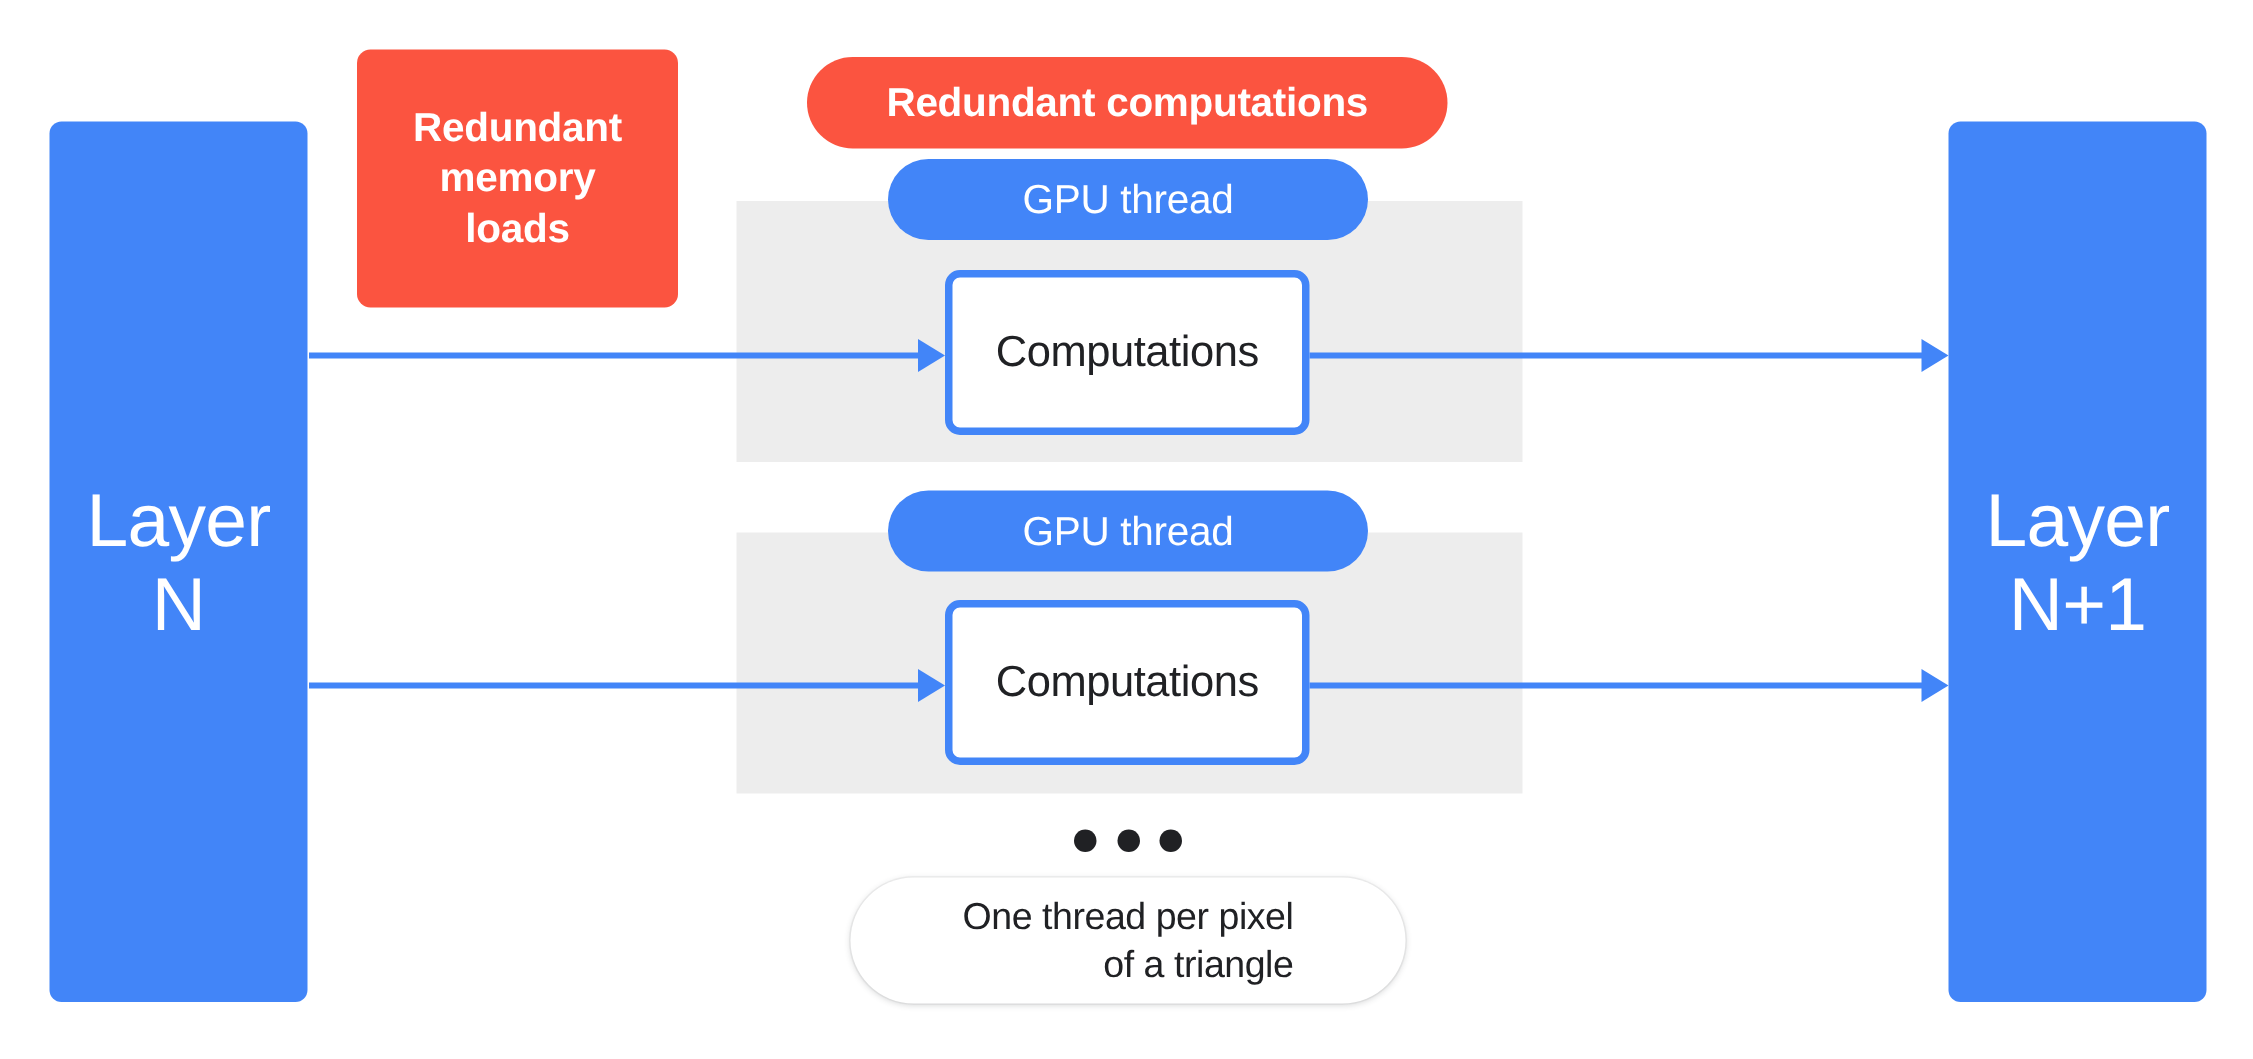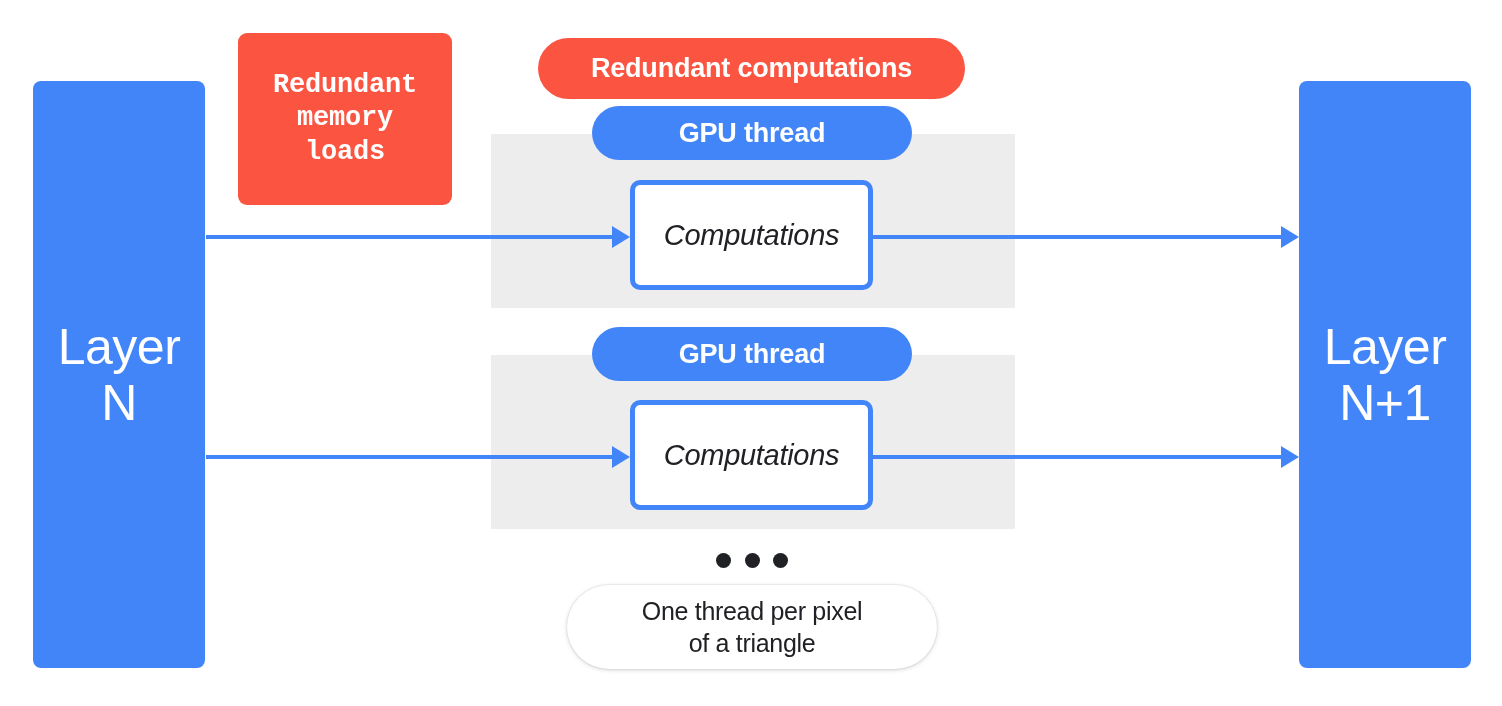--- a/index.html
+++ b/index.html
@@ -48,21 +48,20 @@
     justify-content: center;
     text-align: center;
     color: #ffffff;
     font-size: 27px;
     font-weight: bold;
     line-height: 1.24;
     letter-spacing: -0.2px;
     white-space: pre-line;
     padding: 0 10px;
     box-sizing: border-box;
-    font-family: Liberation Mono, monospace;
   }
   #callout-memory  { left: 238px;  top: 33px; width: 214px; height: 172px; }
   #callout-writes  { left: 1052px; top: 33px; width: 214px; height: 172px; }
 
   
   .callout-pill {
     position: absolute;
     background: #FB5440;
     border-radius: 999px;
     display: flex;
@@ -93,21 +92,21 @@
     left: 592px;
     width: 320px;
     height: 54px;
     background: #4285F8;
     border-radius: 999px;
     display: flex;
     align-items: center;
     justify-content: center;
     color: #ffffff;
     font-size: 27px;
-    font-weight: bold;
+    font-weight: normal;
     letter-spacing: -0.2px;
     white-space: nowrap;
   }
   #gpu-thread-pill-1 { top: 106px; }
   #gpu-thread-pill-2 { top: 327px; }
 
   
   .compute-box {
     position: absolute;
     left: 630px;
@@ -117,21 +116,20 @@
     border: 5px solid #4285F8;
     border-radius: 10px;
     box-sizing: border-box;
     display: flex;
     align-items: center;
     justify-content: center;
     color: #202124;
     font-size: 29px;
     letter-spacing: -0.3px;
     white-space: nowrap;
-    font-style: italic;
   }
   #compute-box-1 { top: 180px; }
   #compute-box-2 { top: 400px; }
 
   
   .flow-line {
     position: absolute;
     height: 4px;
     background: #4285F8;
   }
@@ -178,21 +176,21 @@
     left: 567px;
     top: 585px;
     width: 370px;
     height: 84px;
     background: #FFFFFF;
     border-radius: 999px;
     box-shadow: 0 1px 4px rgba(60,64,67,0.22), 0 0 0 1px rgba(60,64,67,0.06);
     display: flex;
     align-items: center;
     justify-content: center;
-    text-align: center;
+    text-align: right;
     color: #202124;
     font-size: 25px;
     line-height: 1.3;
     letter-spacing: -0.3px;
     white-space: pre-line;
   }
 </style>
 </head>
 <body>
 

